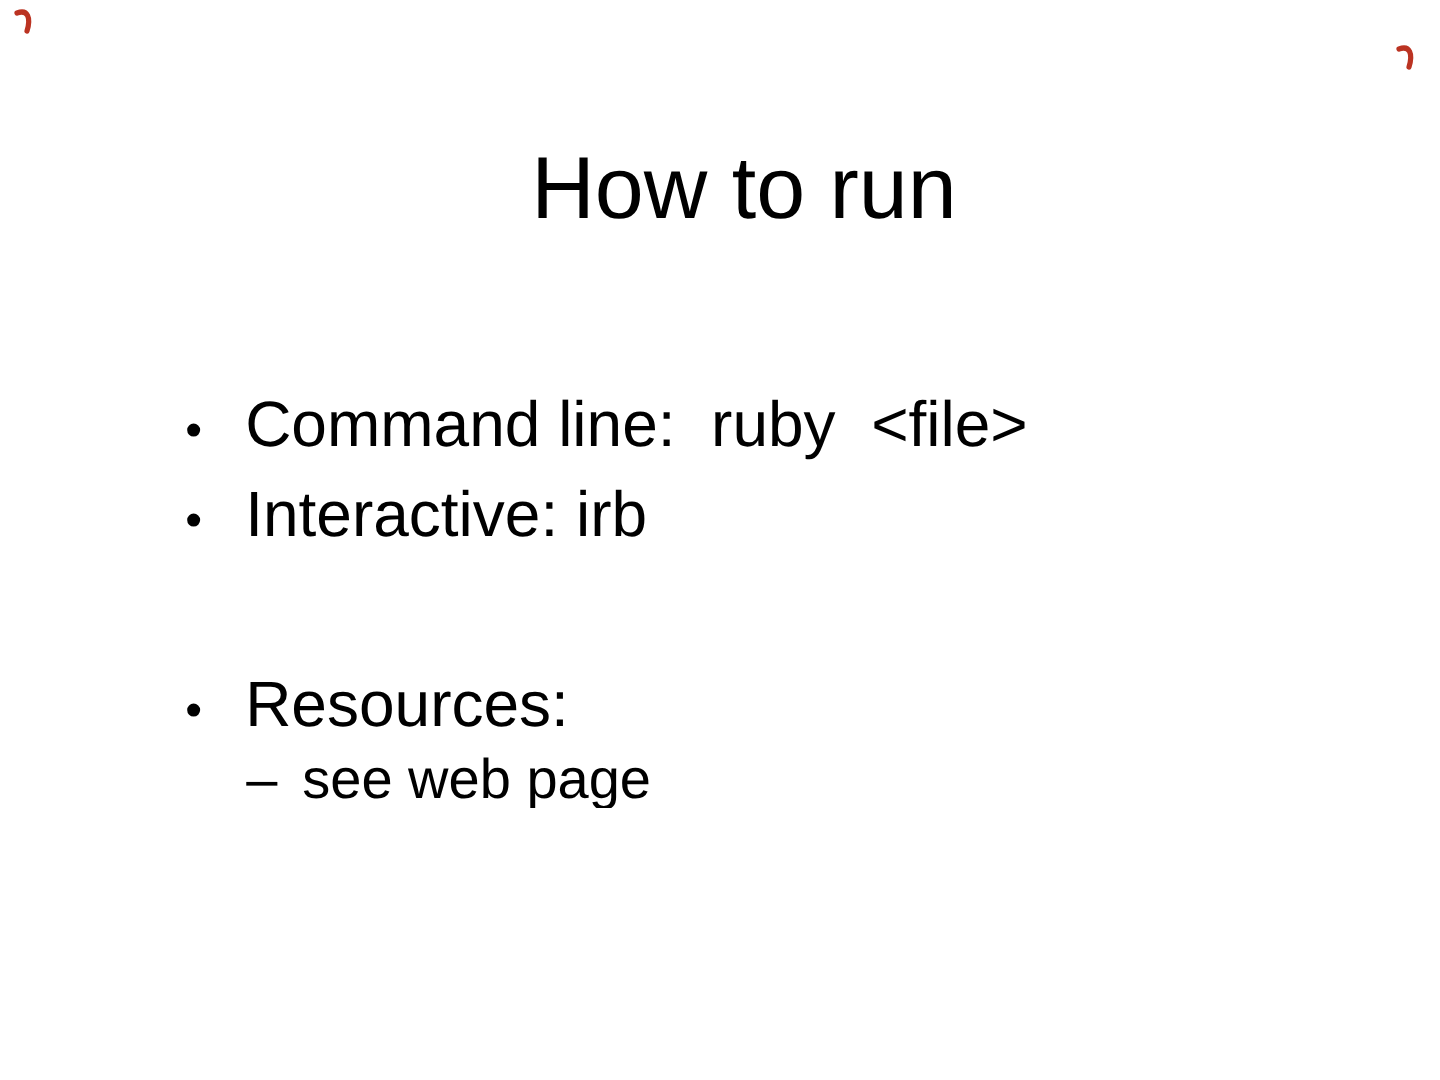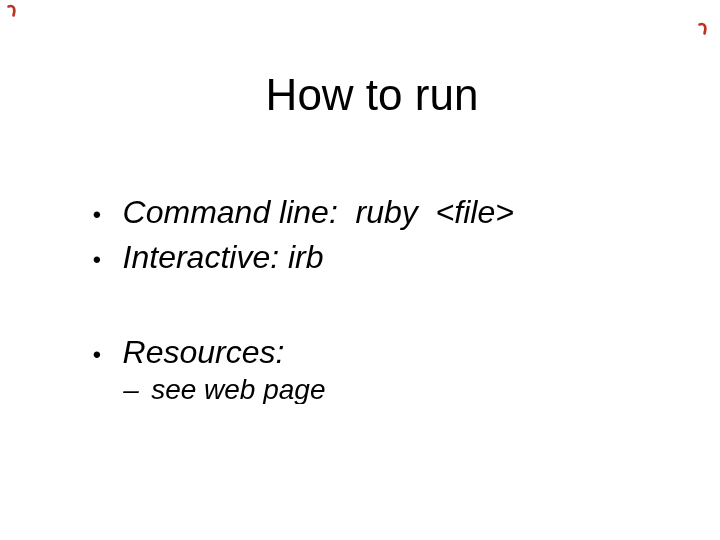--- a/index.html
+++ b/index.html
@@ -26,21 +26,20 @@
     text-align: center;
     font-size: 44px;
     font-weight: normal;
     line-height: 1;
     white-space: pre;
   }
   .bullet-row {
     position: absolute;
     line-height: 1;
     white-space: pre;
-    font-style: italic;
   }
   .level1 {
     left: 57px;
     font-size: 32px;
   }
   .level2 {
     left: 92px;
     font-size: 28px;
   }
   .level1 .marker {

